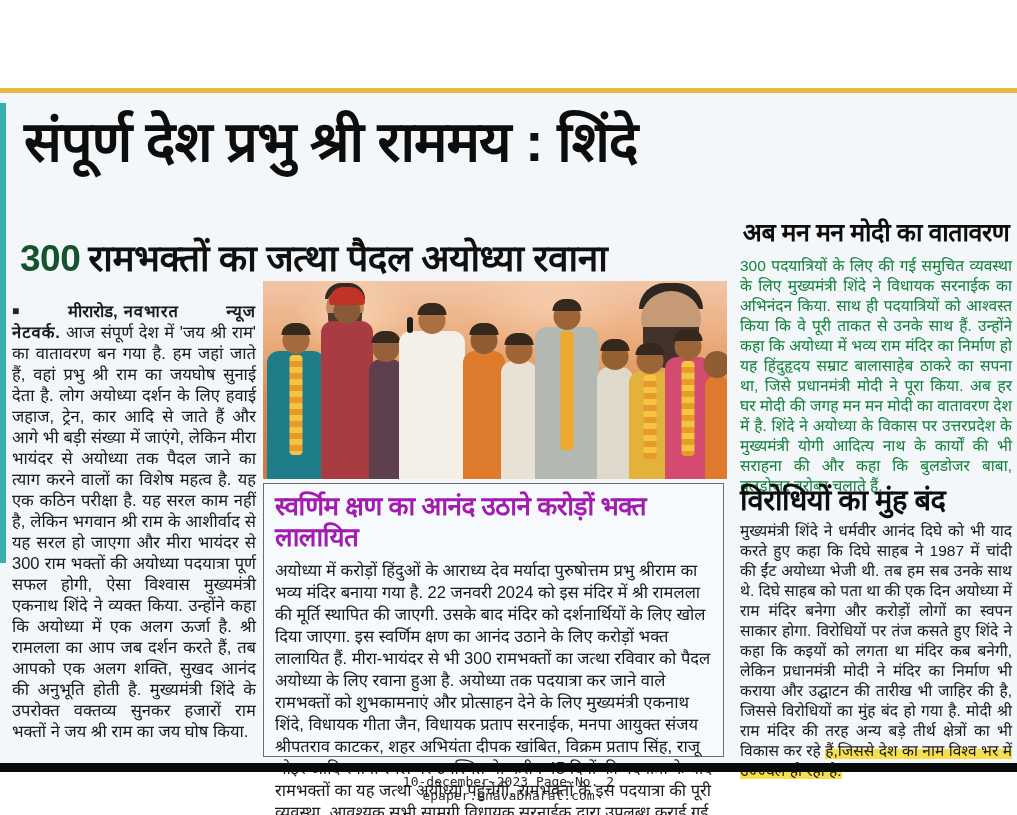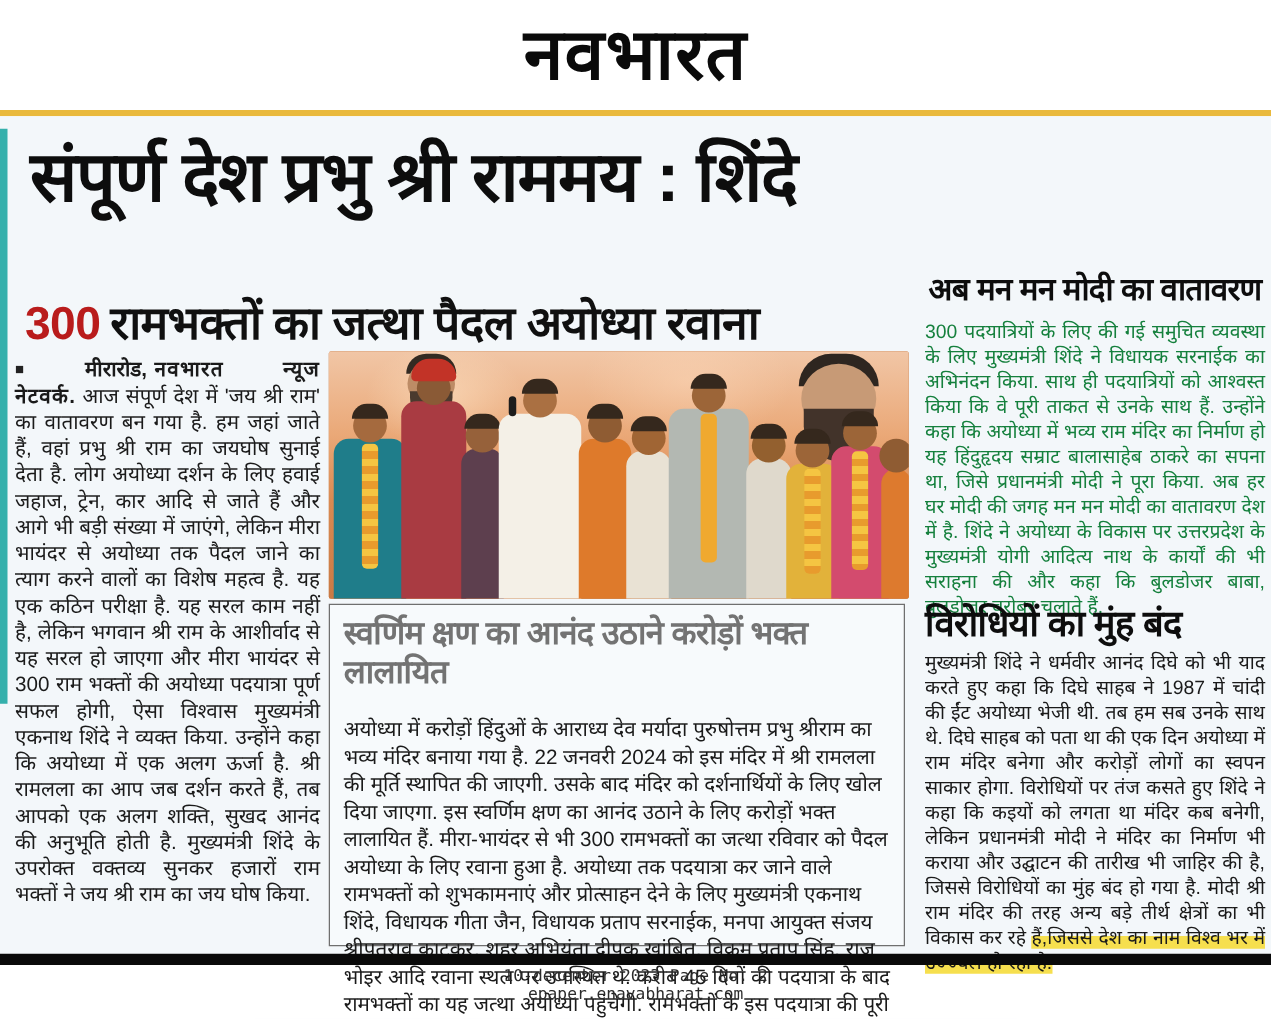--- a/index.html
+++ b/index.html
@@ -23,25 +23,25 @@
 
   .headline{
     position:absolute;left:24px;top:6px;width:990px;
     font-size:56px;line-height:1.55;font-weight:800;color:#0d0d0d;
     white-space:nowrap;letter-spacing:-1px;
   }
   .subheadline{
     position:absolute;left:20px;top:138px;width:720px;
     font-size:37px;font-weight:800;color:#101010;white-space:nowrap;letter-spacing:-0.5px;
   }
-  .subheadline .num{color:#b91c1c;font-weight:700;margin-right:8px;}
+  .subheadline .num{color:#14532d;font-weight:700;margin-right:8px;}
 
   
   .left-col{
-    position:absolute;left:12px;top:192px;width:244px;
+    position:absolute;left:12px;top:208px;width:244px;
     font-size:16.5px;line-height:21px;text-align:justify;color:#1a1a1a;
   }
   .left-col .bullet{font-size:12px;vertical-align:2px;margin-right:7px;color:#222;}
   .left-col .dateline{font-weight:800;margin-right:6px;}
   .left-col .agency{font-weight:600;margin-right:5px;letter-spacing:1px;}
 
   
   .photo{
     position:absolute;left:263px;top:188px;width:464px;height:198px;
     overflow:hidden;border-radius:2px;background:#d98a52;
@@ -72,21 +72,21 @@
     background:repeating-linear-gradient(180deg,#f5c542 0 6px,#e89b2d 6px 12px);border-radius:4px;}
   .sc.plain{background:#f0a92f;}
   .mic{position:absolute;top:-14px;left:8px;width:6px;height:16px;border-radius:3px;background:#1c1c1c;}
 
   
   .center-box{
     position:absolute;left:263px;top:390px;width:461px;height:274px;
     border:1px solid #6f6f6f;box-sizing:border-box;padding:7px 11px 6px 11px;background:rgba(255,255,255,.35);
   }
   .center-box .c-head{
-    color:#737373;font-size:26px;font-weight:800;line-height:1.18;margin:0 0 21px 0;letter-spacing:-0.5px;
+    color:#a21caf;font-size:26px;font-weight:800;line-height:1.18;margin:0 0 7px 0;letter-spacing:-0.5px;
   }
   .center-box .c-body{font-size:16.5px;line-height:22px;color:#1a1a1a;text-align:left;}
 
   
   .right-col{position:absolute;left:740px;top:0;width:272px;height:670px;}
   .r-head1{position:absolute;left:0;top:126px;width:272px;font-size:25px;font-weight:800;line-height:1.1;color:#0d0d0d;white-space:nowrap;letter-spacing:-0.5px;text-align:center;}
   .r-body1{position:absolute;left:0;top:163px;width:272px;font-size:15.5px;line-height:20px;text-align:justify;color:#15803d;}
   .r-head2{position:absolute;left:0;top:392px;width:272px;font-size:29px;font-weight:800;line-height:1.1;color:#0d0d0d;letter-spacing:-0.5px;}
   .r-body2{position:absolute;left:0;top:428px;width:272px;font-size:15.5px;line-height:20px;text-align:justify;color:#1a1a1a;}
   .hl{background:linear-gradient(180deg,transparent 40%,#F6DF4E 40%);}
@@ -97,21 +97,20 @@
     position:absolute;top:775px;left:0;width:1017px;text-align:center;
     font-family:"DejaVu Sans Mono","Liberation Mono",monospace;
     font-size:13px;line-height:14px;color:#2b2b2b;
   }
 </style>
 </head>
 <body>
 
 <div class="page">
 
-  <div class="masthead">नवभारत</div>
   <div class="gold-rule"></div>
 
   <div class="content">
 
     <div class="teal-bar"></div>
 
     <div class="headline">संपूर्ण देश प्रभु श्री राममय : शिंदे</div>
 
     <div class="subheadline">
       <span class="num">300</span><span>रामभक्तों का जत्था पैदल अयोध्या रवाना</span>

